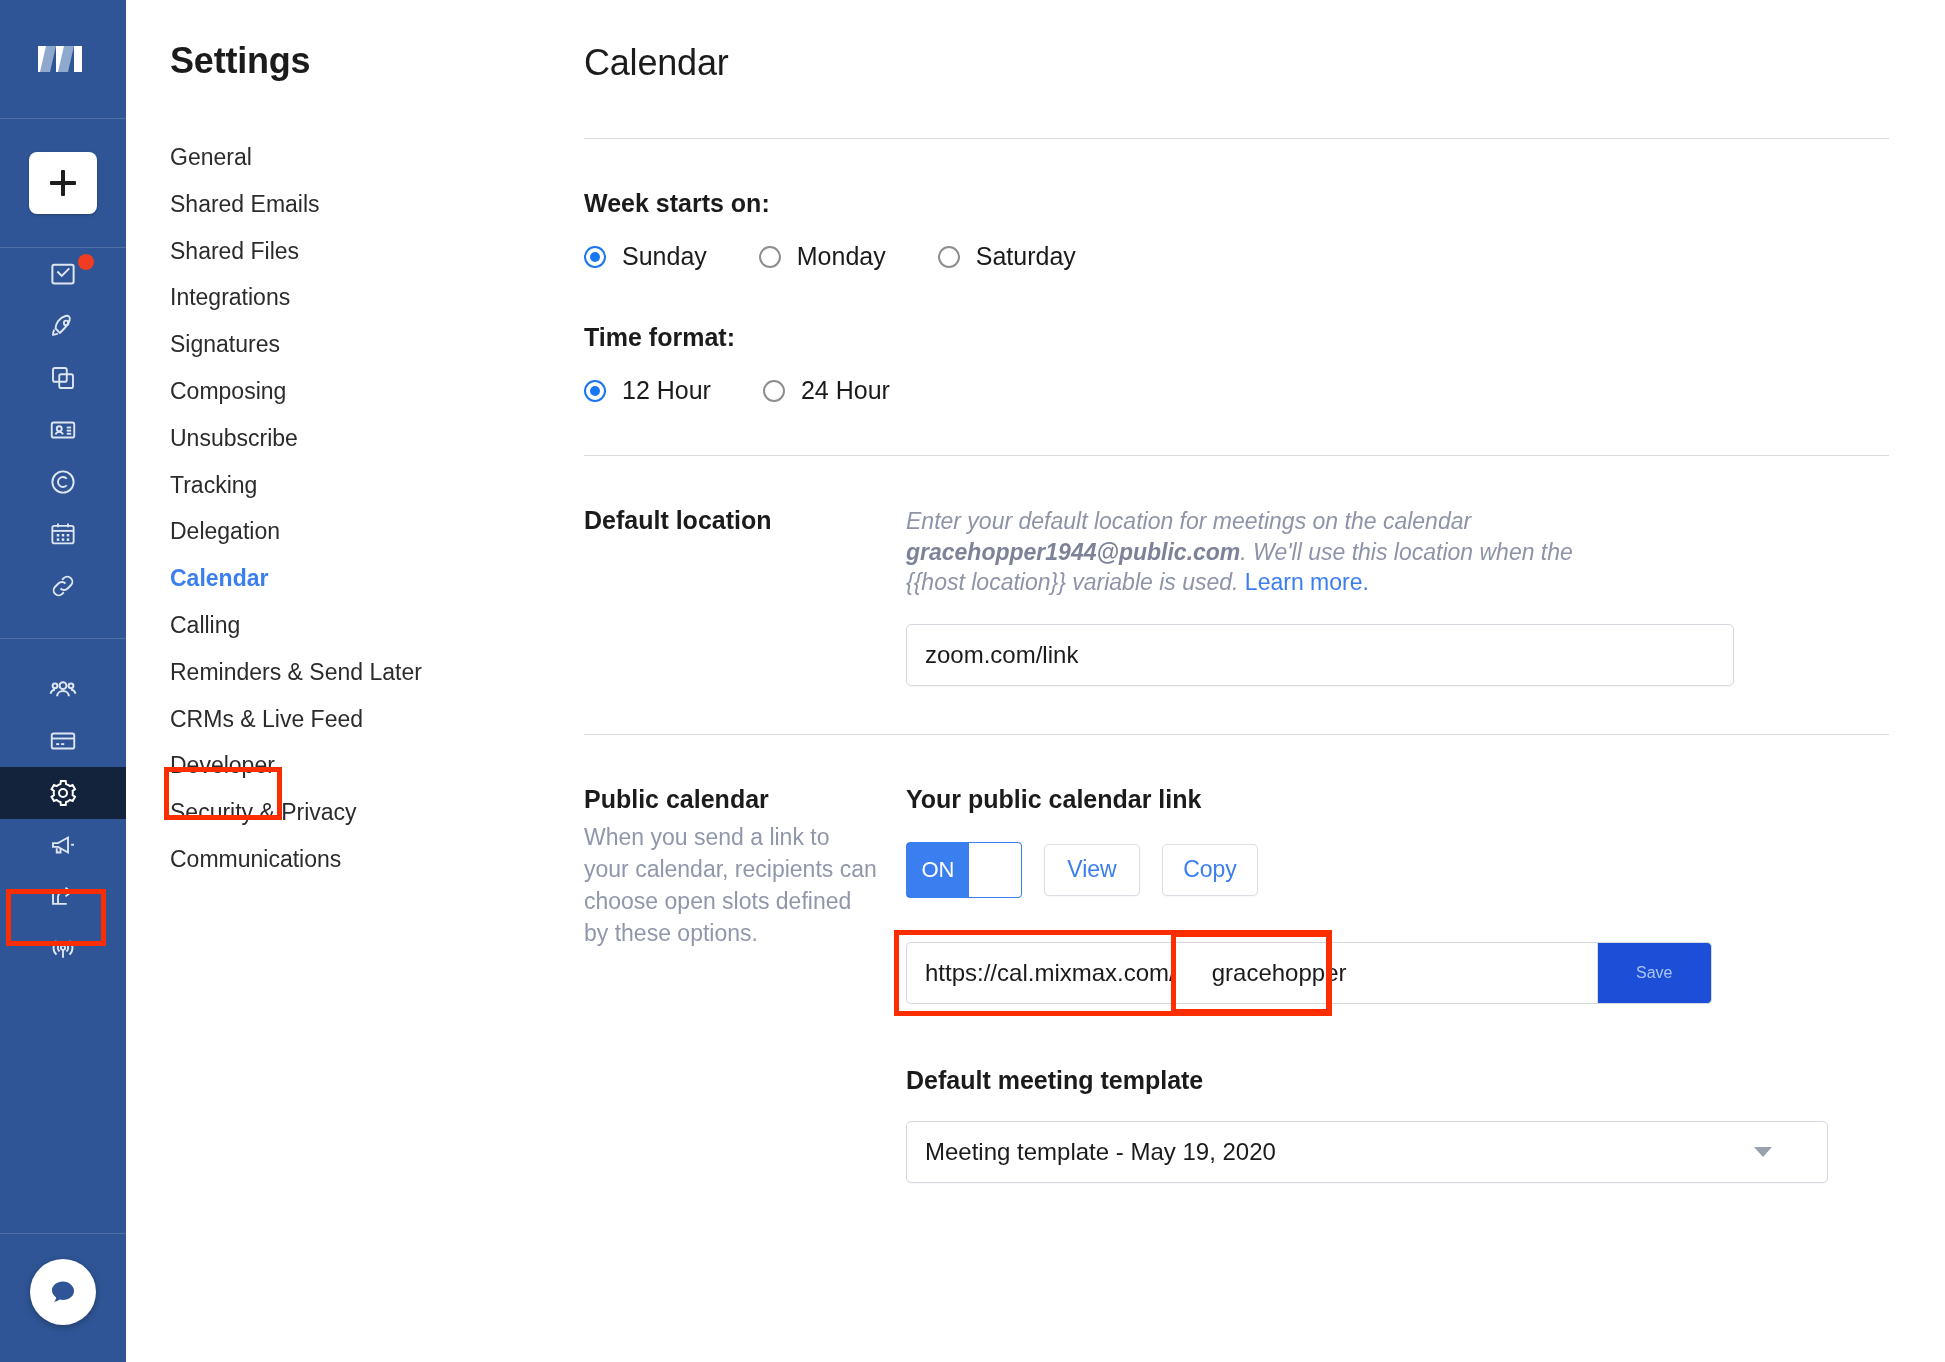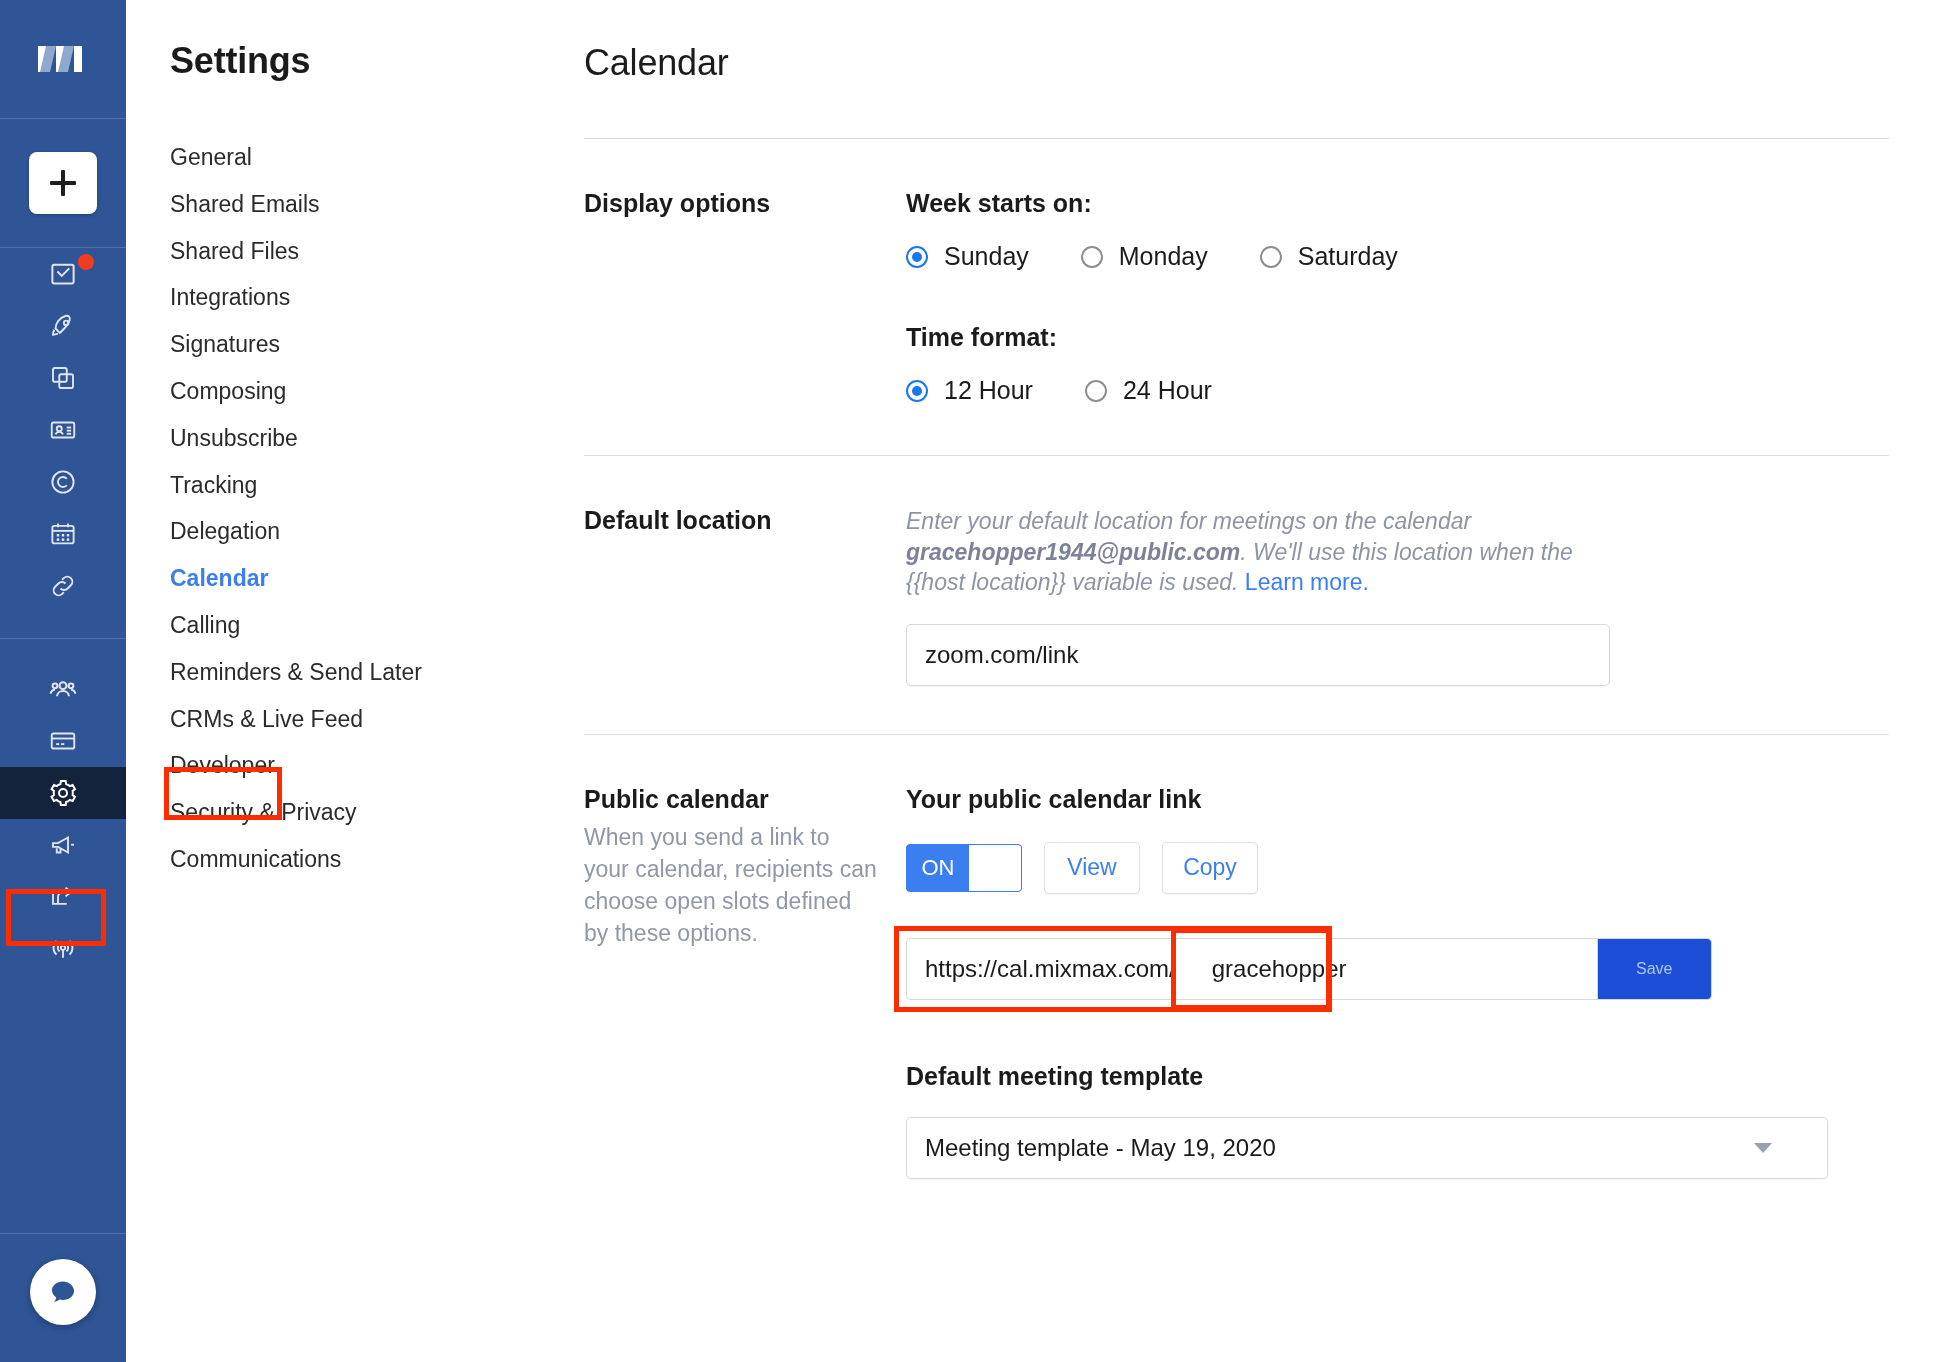--- a/index.html
+++ b/index.html
@@ -134,32 +134,32 @@
 
   .help-text {
     font-size: 23px; color: #8e93a8; font-style: italic;
     line-height: 1.33; max-width: 730px;
   }
   .help-text b { font-weight: bold; color: #7d8299; }
   .help-text a { color: #3b7ef0; text-decoration: none; font-style: normal; }
 
   .text-input {
     margin-top: 26px;
-    width: 704px; height: 62px;
+    width: 828px; height: 62px;
     border: 1px solid #d6d8e0; border-radius: 5px;
     background: #fff;
     font-size: 24px; color: #1b1b1b;
     padding: 0 18px;
     display: flex; align-items: center;
     box-shadow: 0 1px 2px rgba(0,0,0,0.04);
   }
 
   .ctrl-row { display: flex; align-items: center; margin-top: 28px; }
   .toggle {
-    width: 116px; height: 48px; border: 1px solid #3b7ef0; border-radius: 4px;
+    width: 116px; height: 56px; border: 1px solid #3b7ef0; border-radius: 4px;
     display: flex; overflow: hidden; background: #0c4a6e;
   }
   .toggle .on {
     background: #3b7ef0; color: #fff; font-size: 22px;
     flex: 0 0 62px; display: flex; align-items: center; justify-content: center;
   }
   .toggle .knob { flex: 1 1 auto; background: #fff; }
   .btn {
     height: 52px; min-width: 96px;
     border: 1px solid #dcdee5; border-radius: 5px; background: #fff;
@@ -382,23 +382,20 @@
       <div class="nav-item">Communications</div>
     </div>
     <div class="nav-highlight"></div>
   </div>
 
   <div class="main">
     <div class="page-title">Calendar</div>
     <div class="divider"></div>
 
     <div class="row">
-      <div class="row-label-col">
-        <div class="row-label">Display options</div>
-      </div>
       <div class="row-body">
         <div class="field-label">Week starts on:</div>
         <div class="radio-line">
           <label class="radio-opt">
             <span class="radio checked"></span>
             <span class="radio-text">Sunday</span>
           </label>
           <label class="radio-opt">
             <span class="radio"></span>
             <span class="radio-text">Monday</span>

